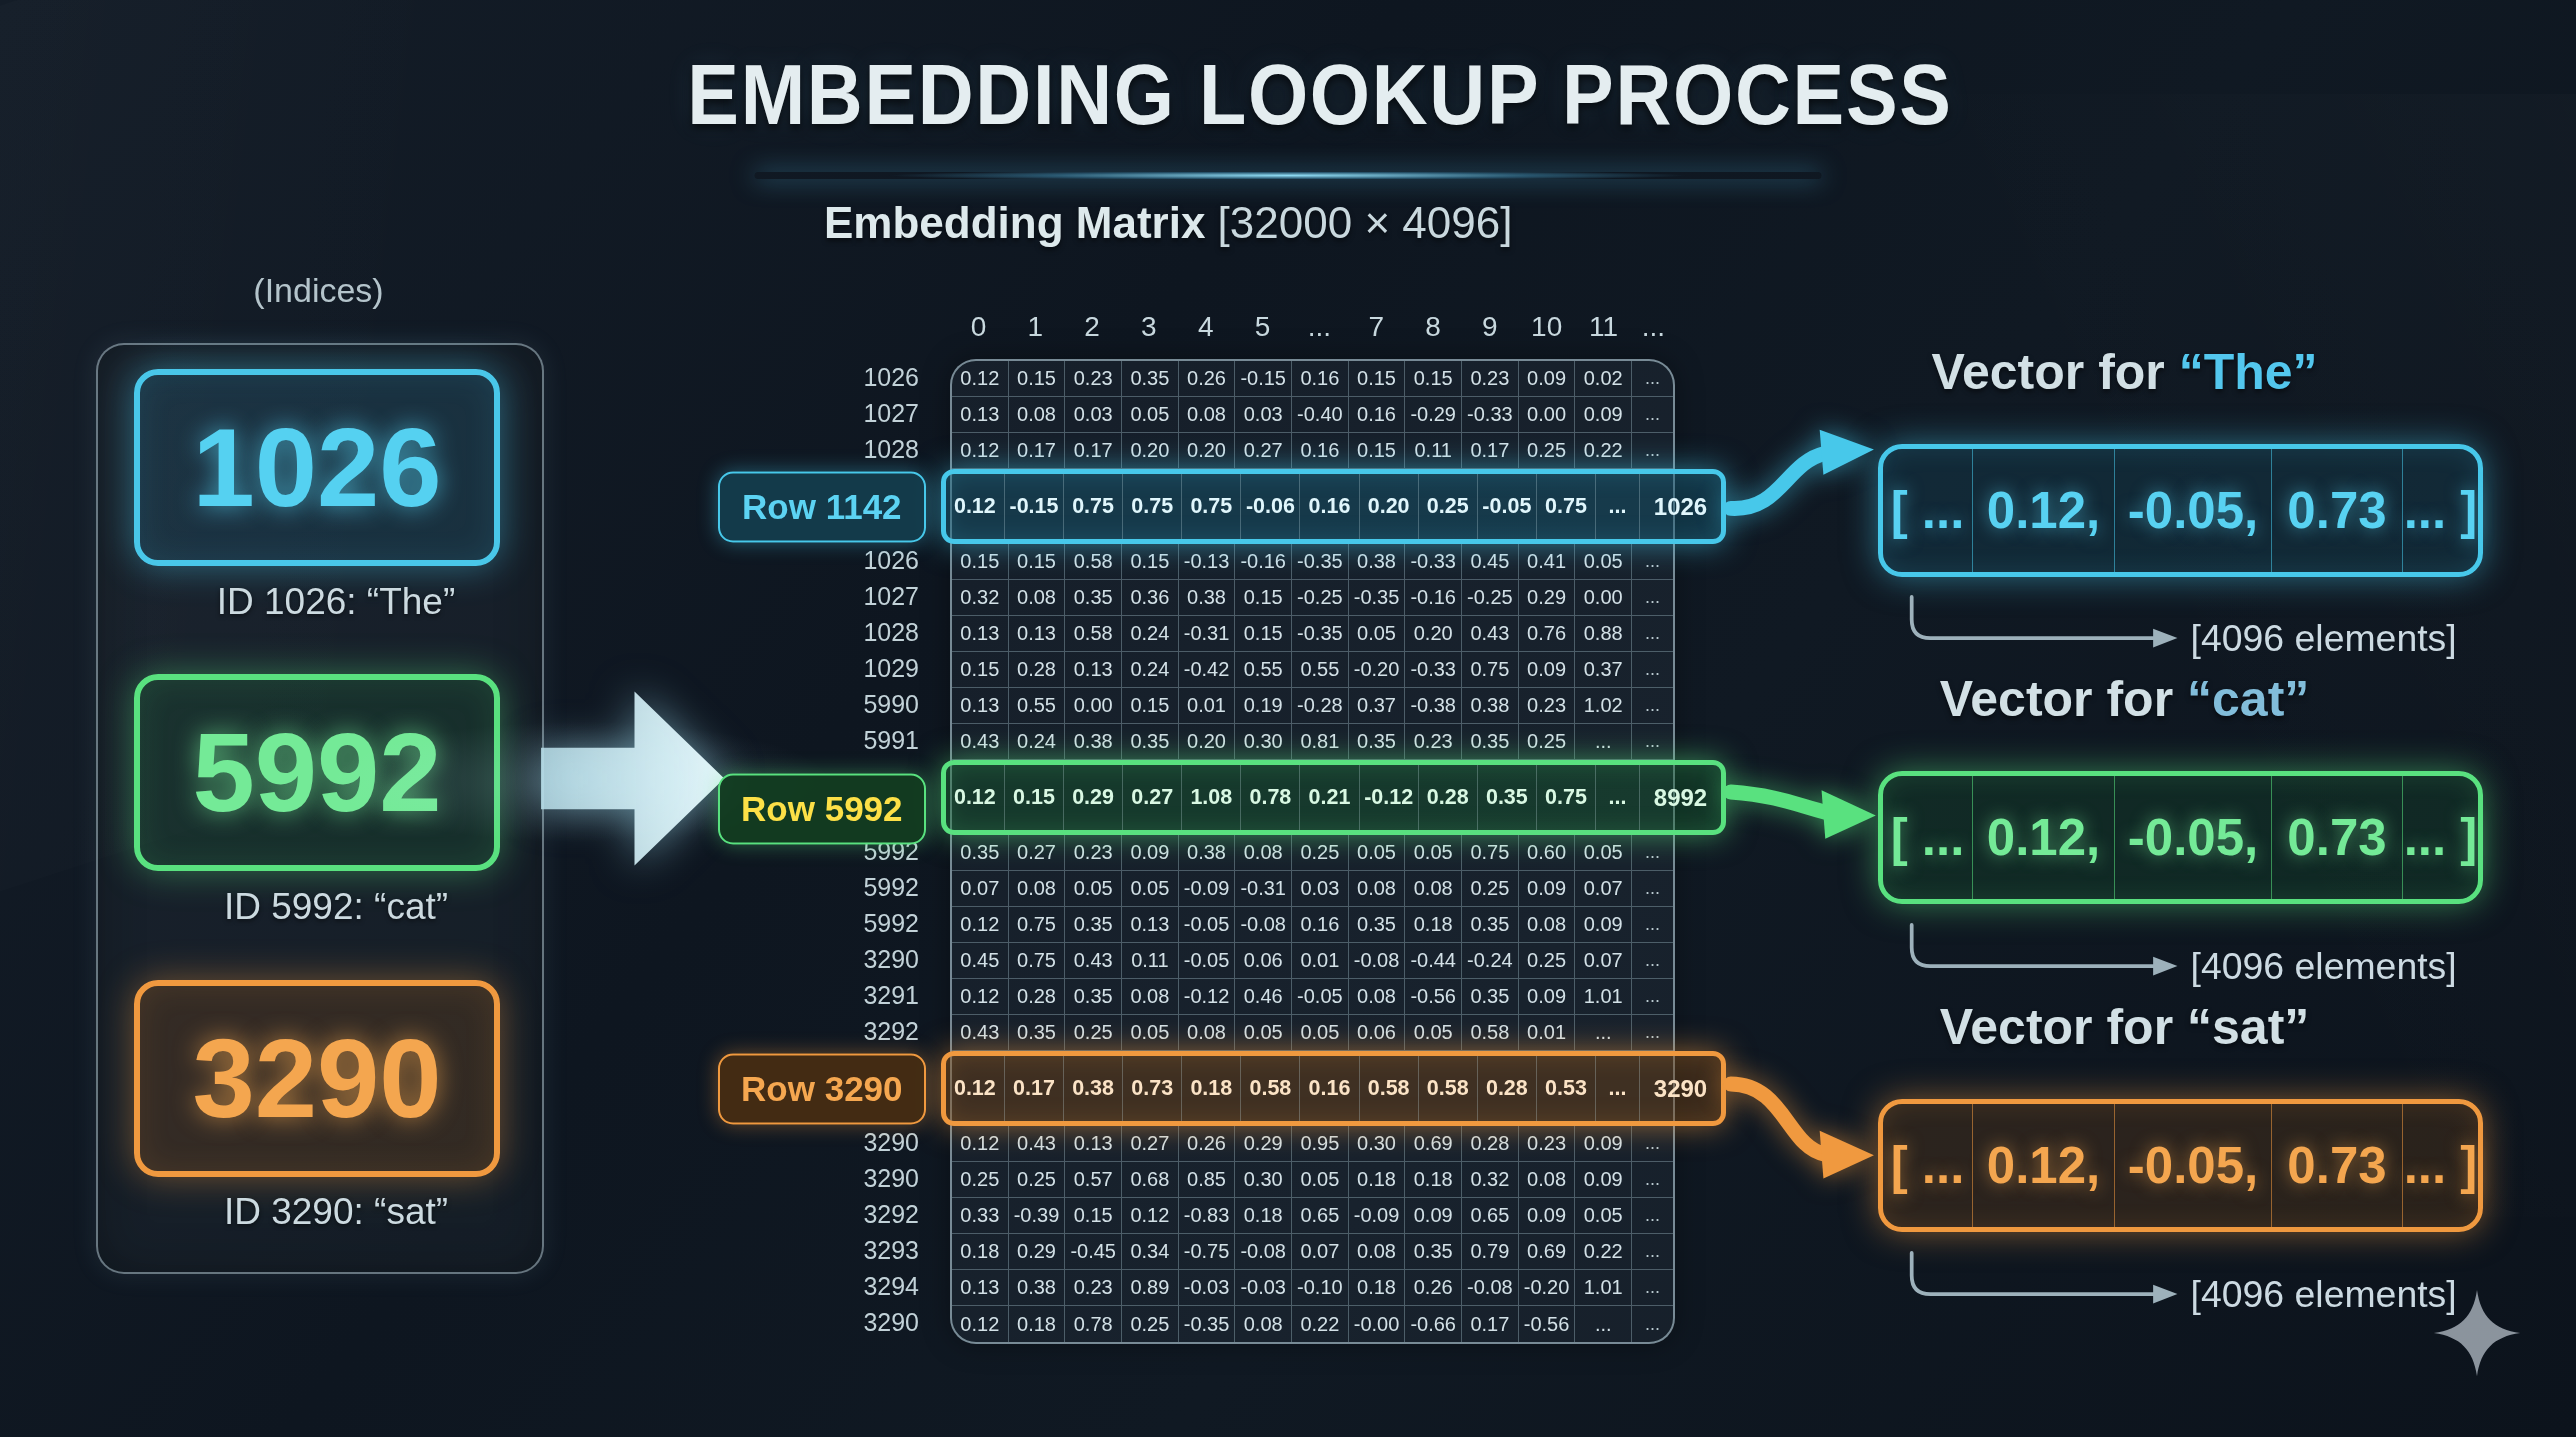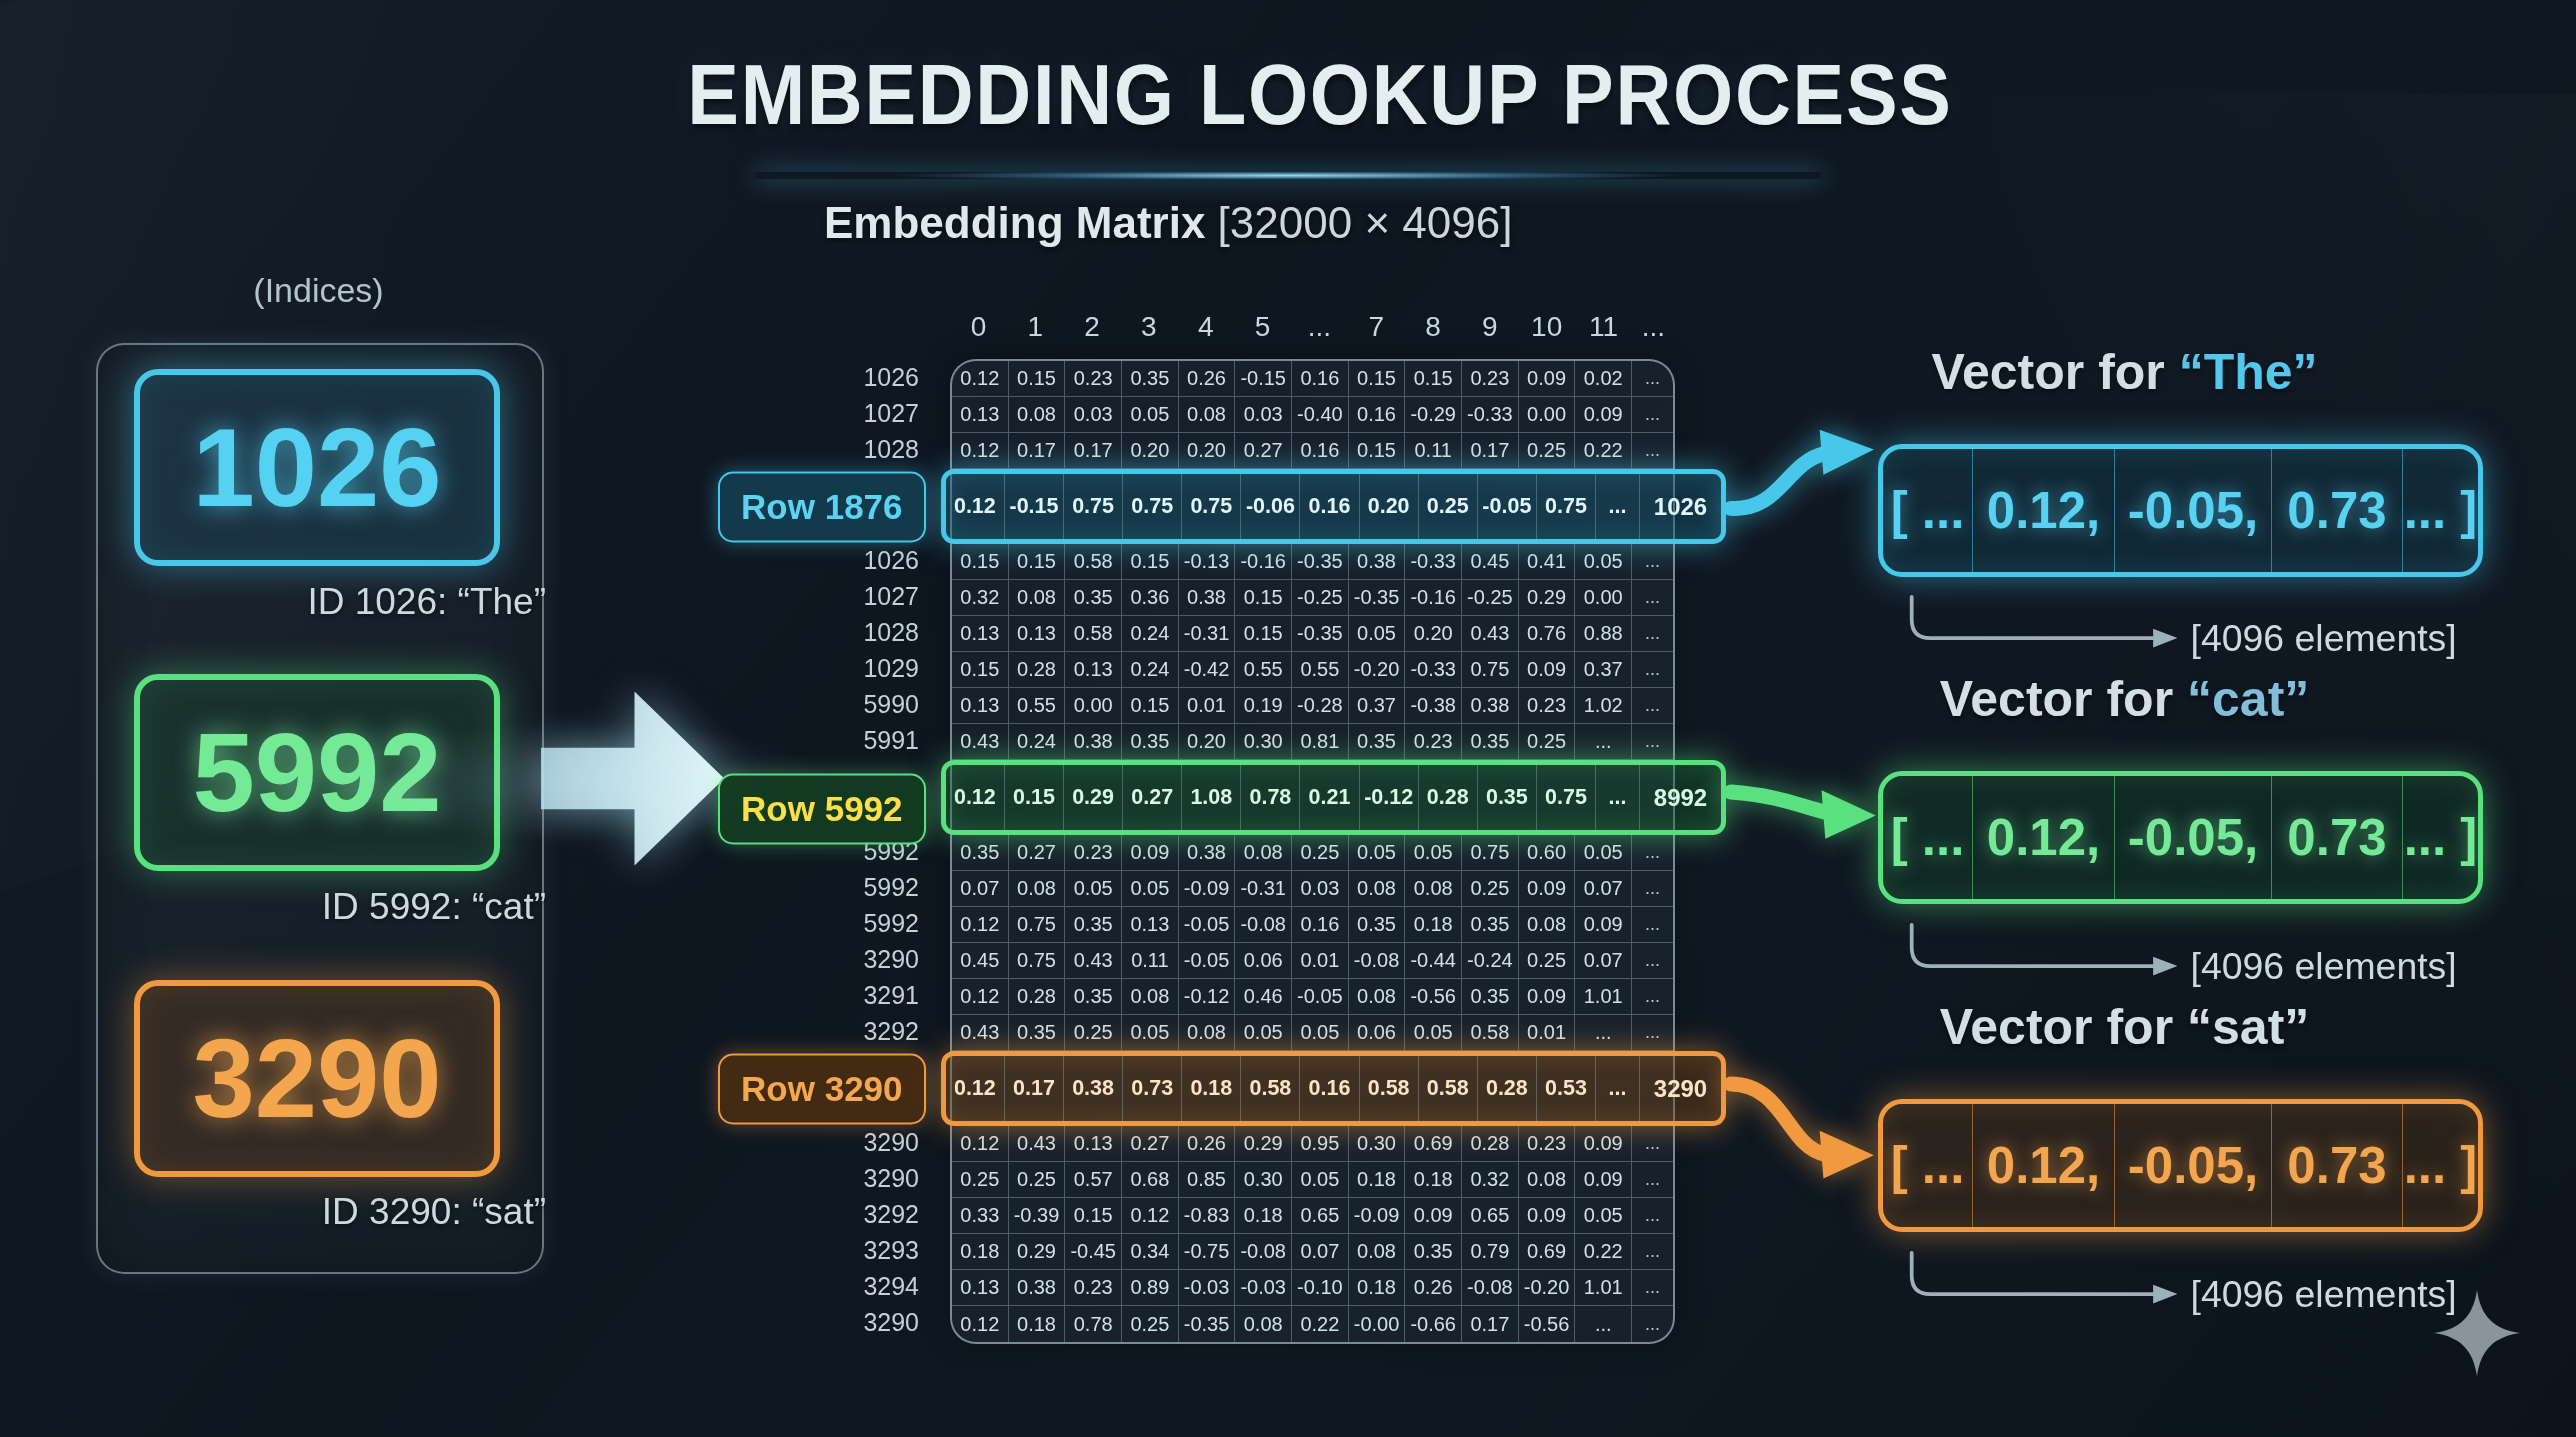--- a/index.html
+++ b/index.html
@@ -39,21 +39,21 @@
   .tok.t-cyan{border-color:#49c7e9;color:#55d1f1;background:rgba(35,110,142,.22);
     box-shadow:0 0 37px rgba(73,199,233,.45),inset 0 0 32px rgba(73,199,233,.12);
     text-shadow:0 0 24px rgba(85,209,241,.7);}
   .tok.t-green{border-color:#59e17f;color:#74ea97;background:rgba(30,115,60,.20);
     box-shadow:0 0 37px rgba(89,225,127,.42),inset 0 0 32px rgba(89,225,127,.12);
     text-shadow:0 0 24px rgba(116,234,151,.7);}
   .tok.t-orange{border-color:#f0993f;color:#f4a64f;background:rgba(145,82,25,.24);
     box-shadow:0 0 37px rgba(240,153,63,.42),inset 0 0 32px rgba(240,153,63,.12);
     text-shadow:0 0 24px rgba(244,166,79,.7);}
   .tok.p0{top:24px}.tok.p1{top:329px}.tok.p2{top:635px}
-  .tok-caption{position:absolute;left:4px;width:100%;text-align:right;
+  .tok-caption{position:absolute;left:16px;width:100%;text-align:center;
     font-size:37px;color:#ccdae0;text-shadow:0 1.9px 4.7px rgba(0,0,0,.5);}
   .tok-caption.p0{top:236px}.tok-caption.p1{top:541px}.tok-caption.p2{top:846px}
 
   
   .arrow-glow{position:absolute;left:328px;top:721px;width:505px;height:122px;
     background:radial-gradient(ellipse,rgba(185,228,240,.17),transparent 70%);}
   .flow-arrow{position:absolute;left:541px;top:680px;filter:drop-shadow(0 0 20.6px rgba(160,225,245,.55));}
 
   
   .m-heading{position:absolute;left:824px;top:198px;width:927px;text-align:left;
@@ -272,21 +272,21 @@
         <div class="mcell">0.75</div>
         <div class="mcell">0.75</div>
         <div class="mcell">-0.06</div>
         <div class="mcell">0.16</div>
         <div class="mcell">0.20</div>
         <div class="mcell">0.25</div>
         <div class="mcell">-0.05</div>
         <div class="mcell">0.75</div>
         <div class="mcell dotscell">...</div>
         <div class="mcell idcell">1026</div>
-        <div class="rowtag">Row 1876</div>
+        <div class="rowtag">Row 1142</div>
       </div>
       <div class="mrow">
         <div class="mcell">0.15</div>
         <div class="mcell">0.15</div>
         <div class="mcell">0.58</div>
         <div class="mcell">0.15</div>
         <div class="mcell">-0.13</div>
         <div class="mcell">-0.16</div>
         <div class="mcell">-0.35</div>
         <div class="mcell">0.38</div>

